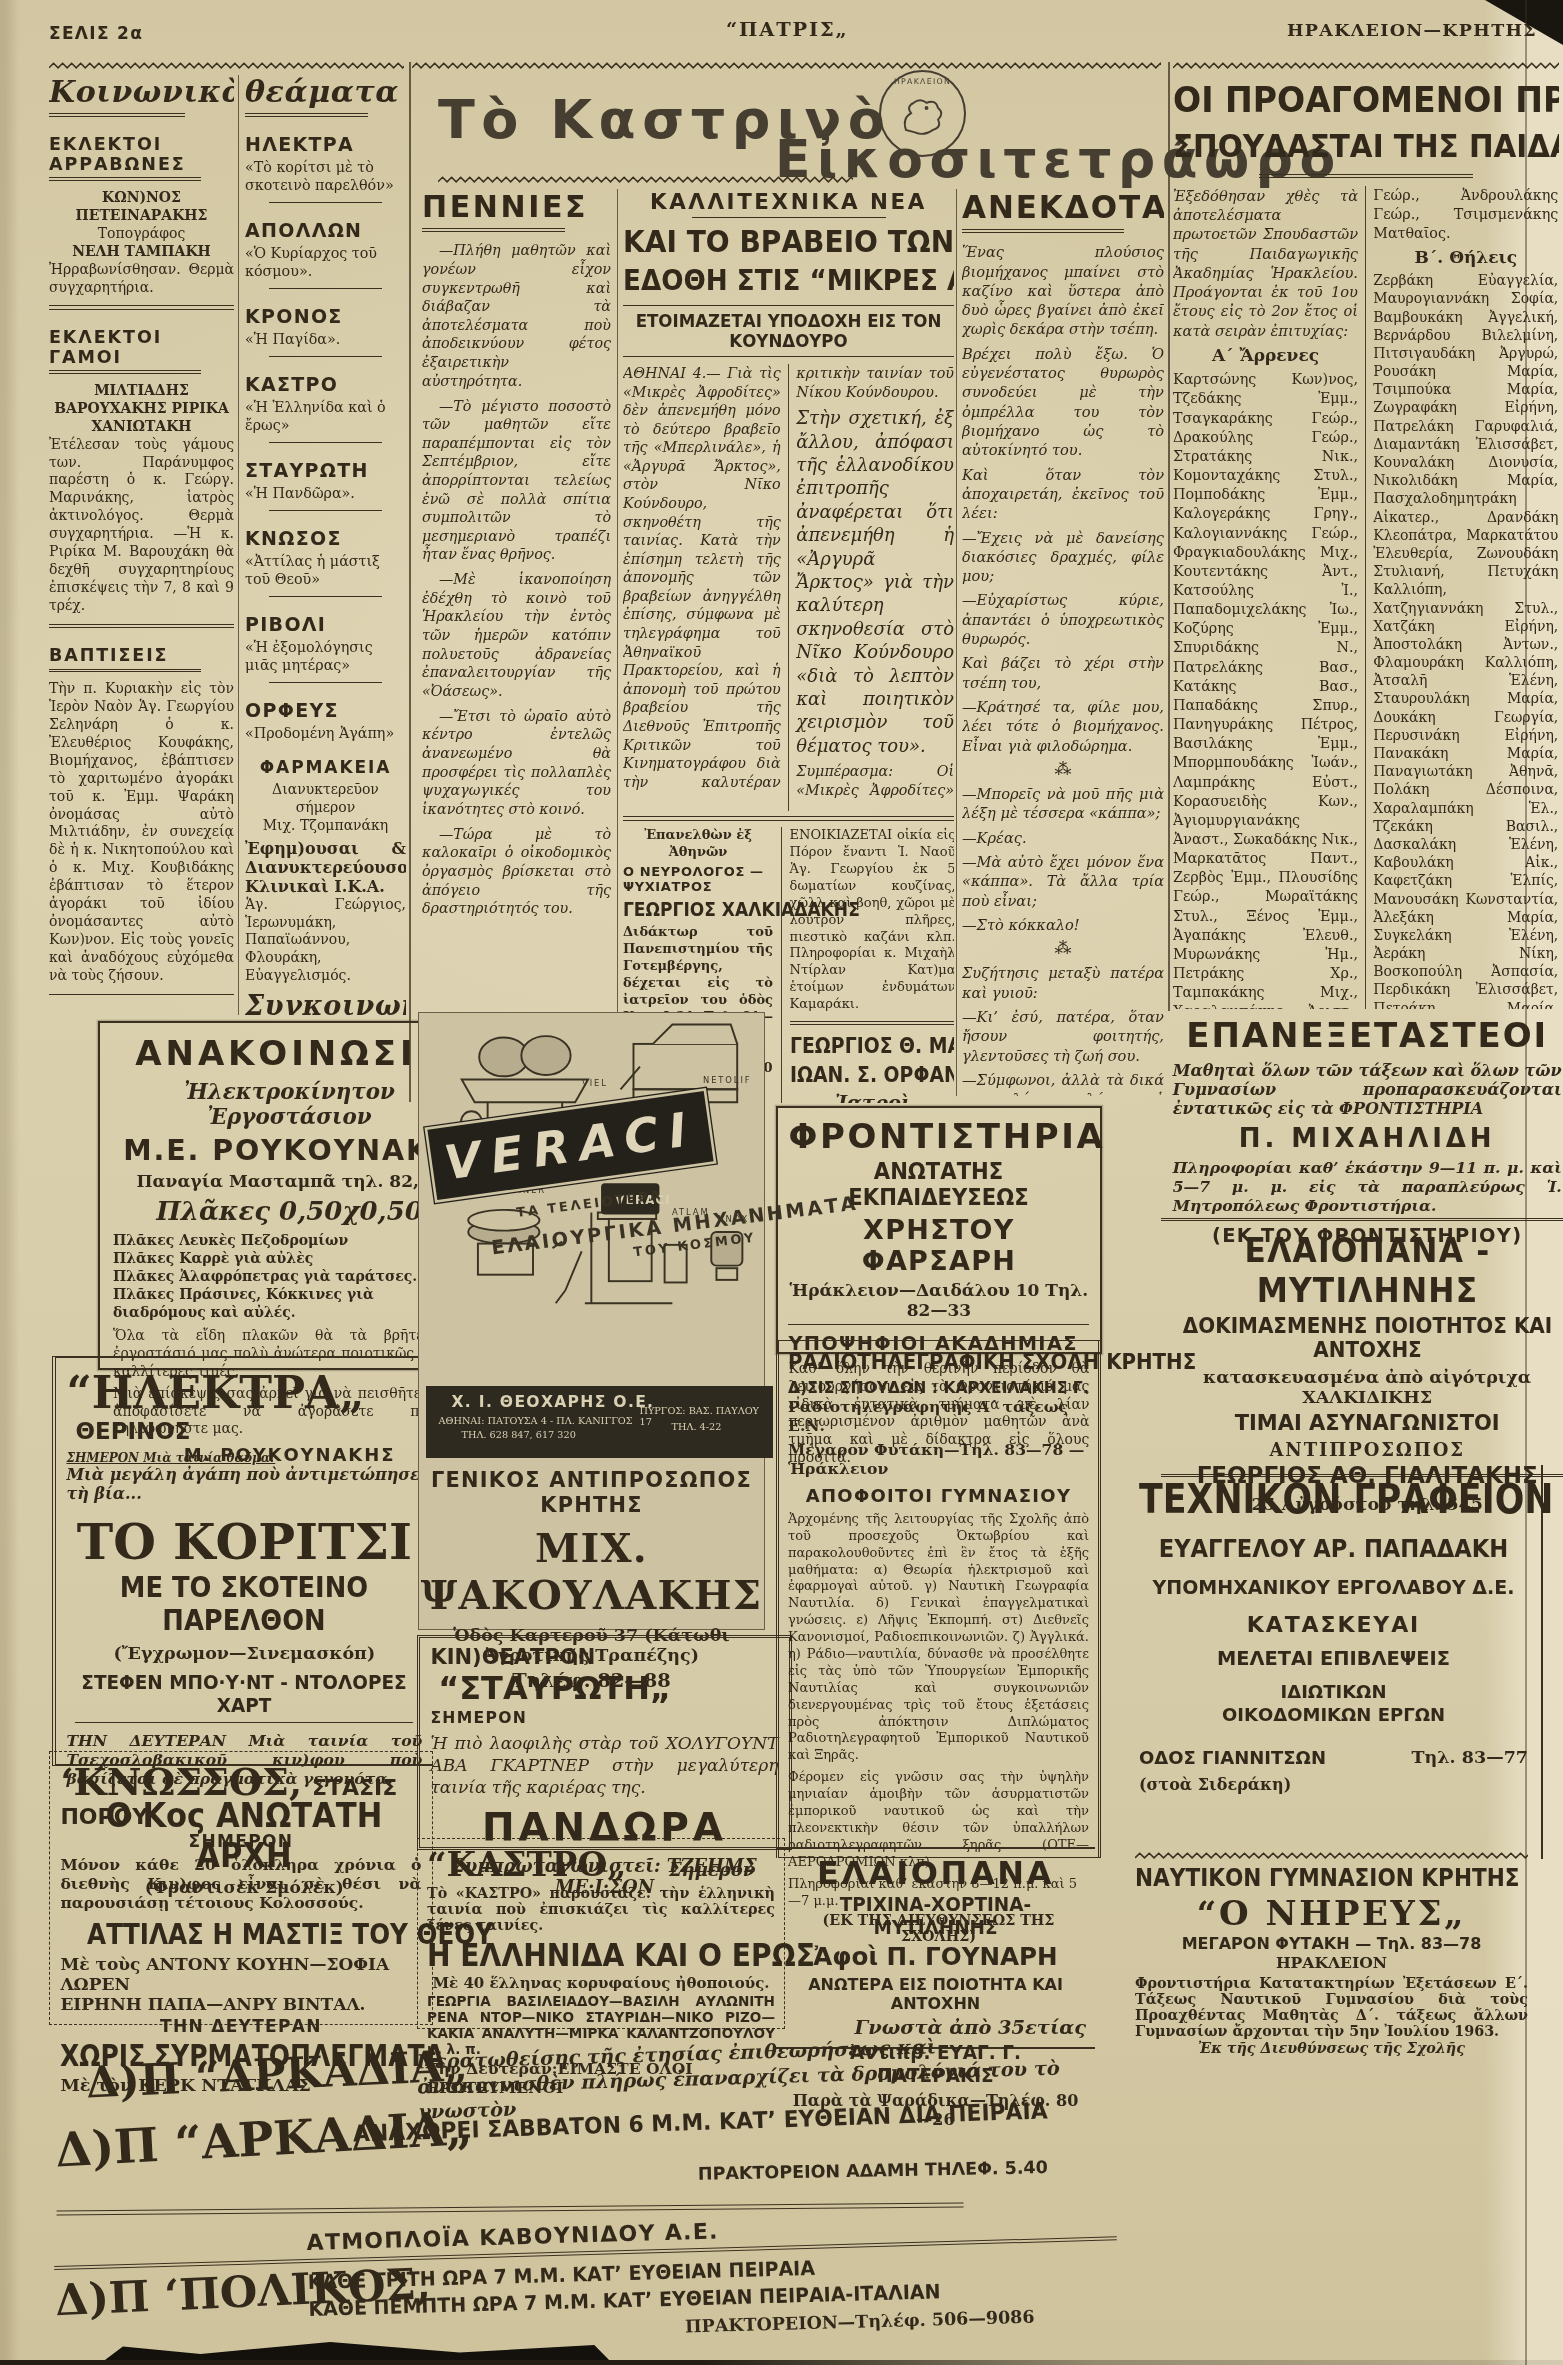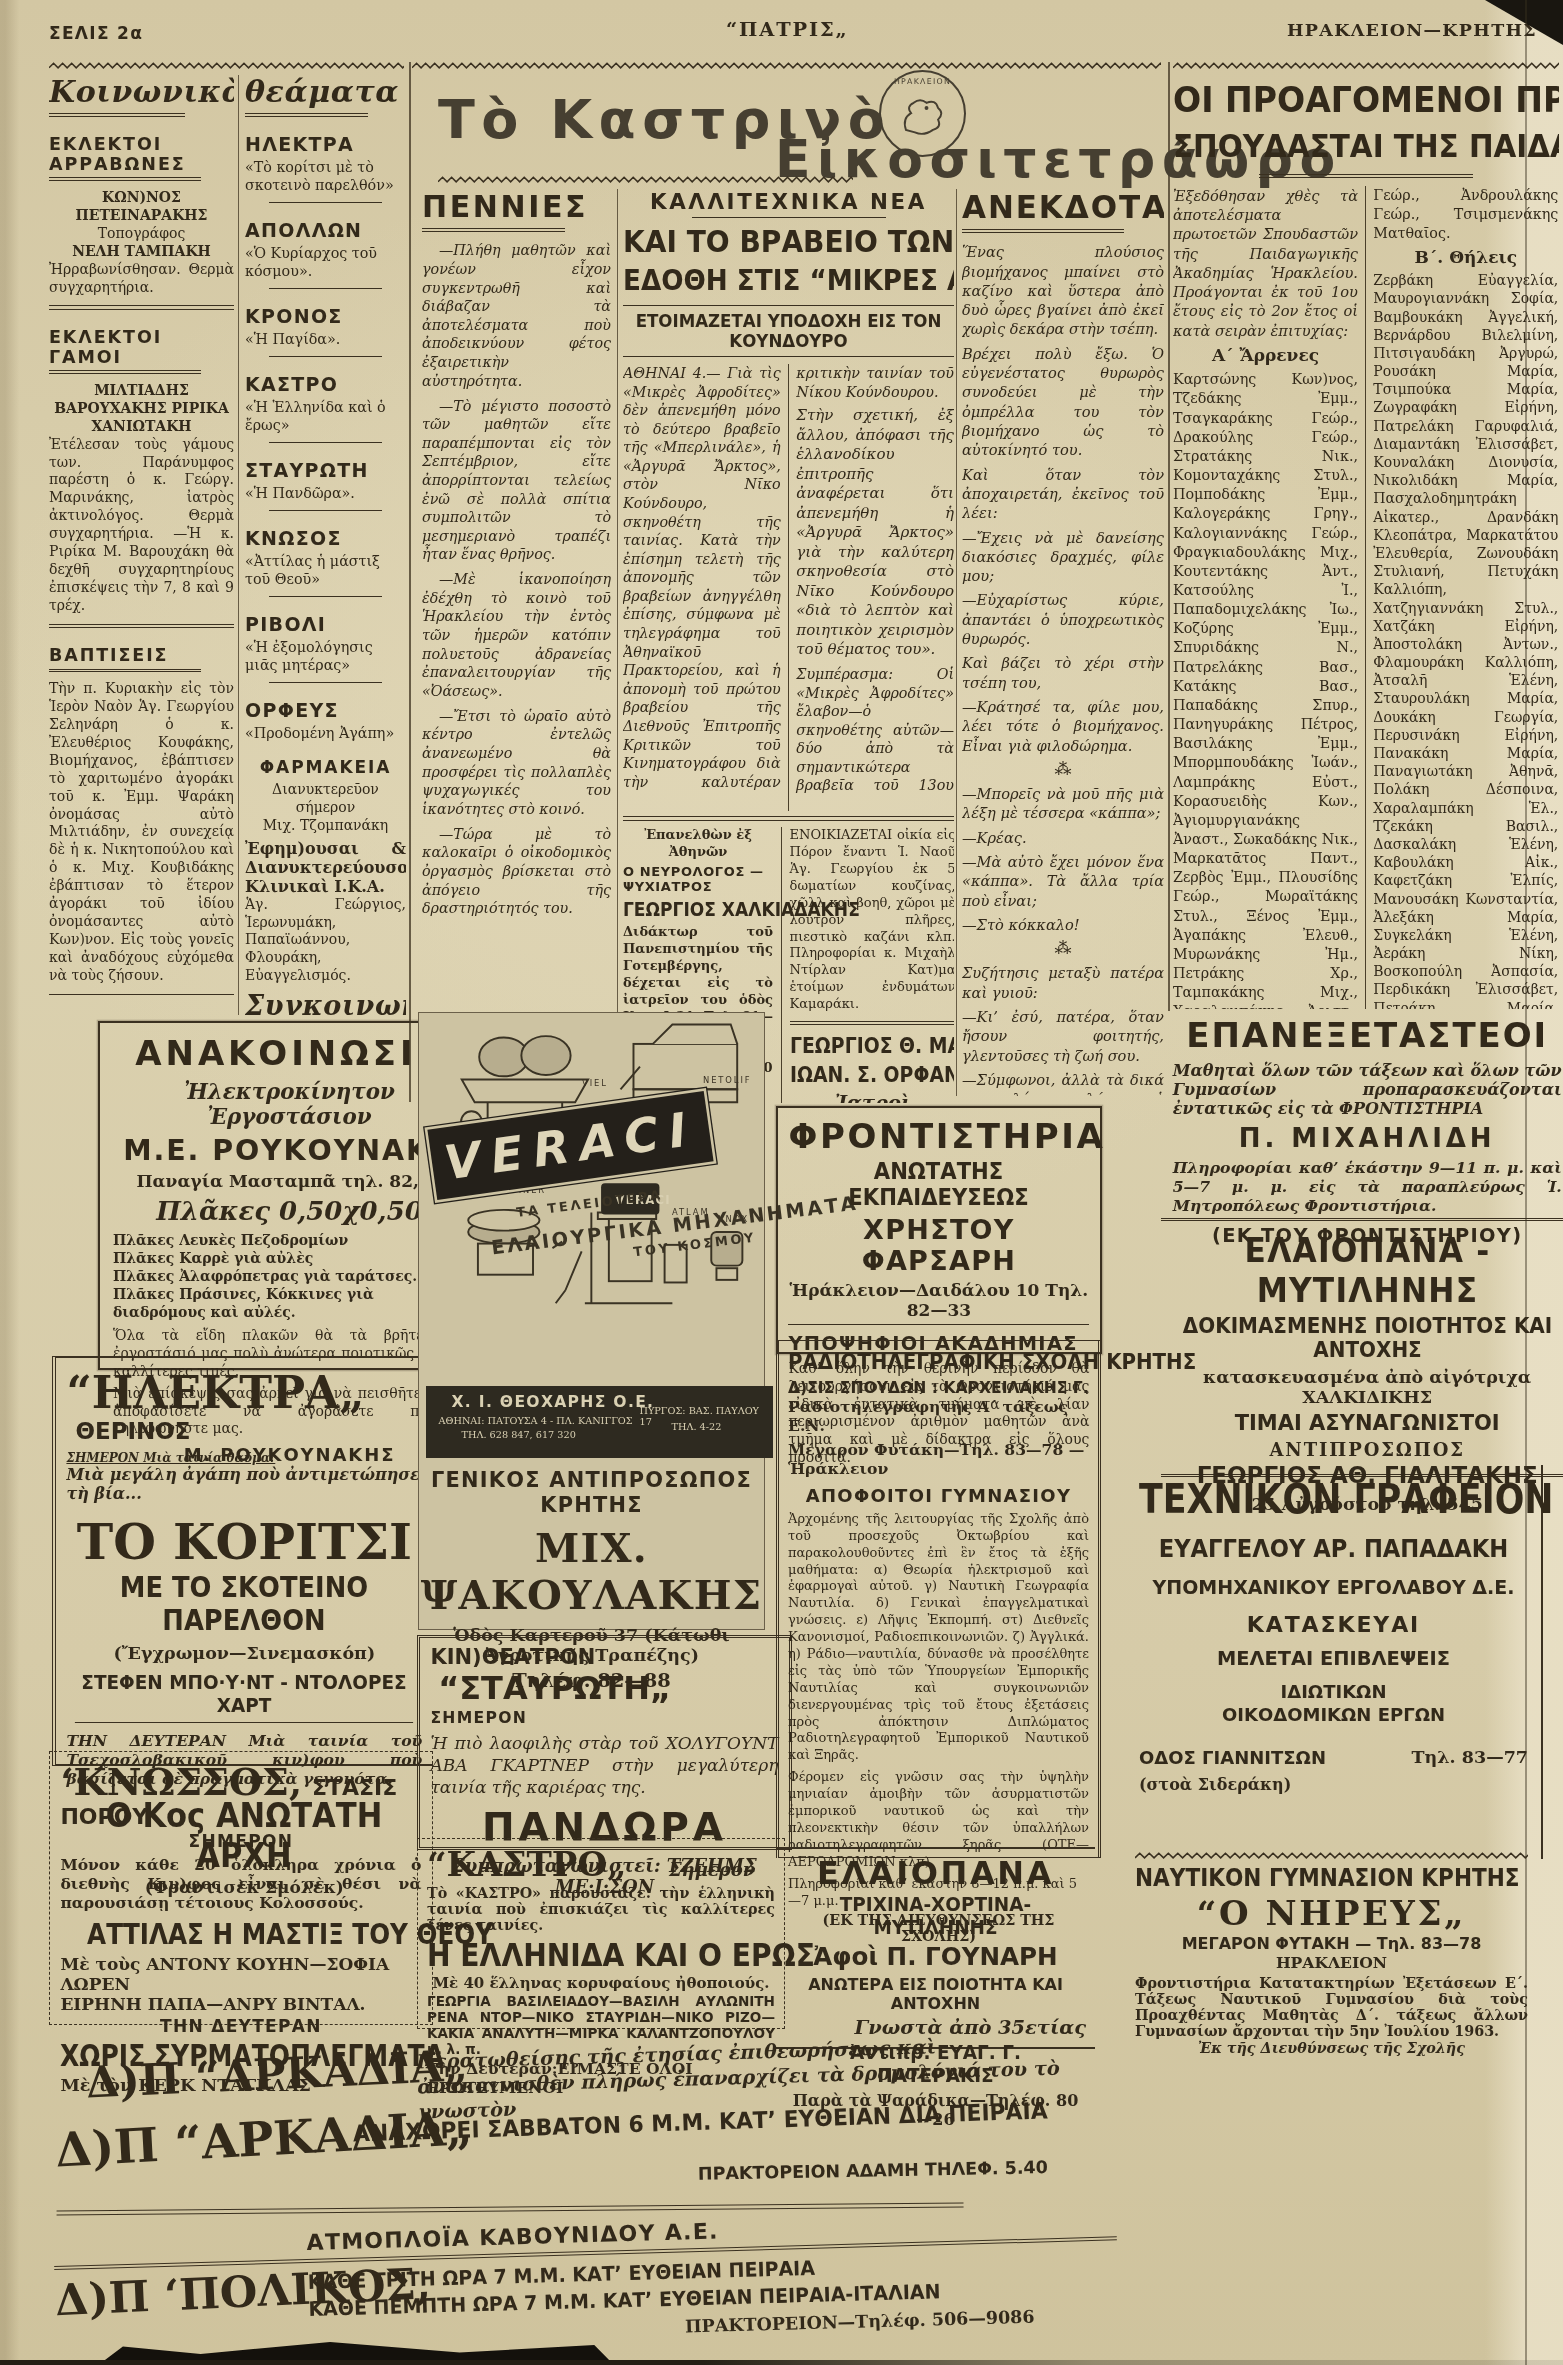--- a/index.html
+++ b/index.html
@@ -190,21 +190,21 @@
     <div class="abs colD clip">
       <div class="c b san" style="font-size:21.4px;letter-spacing:2.6px;">ΚΑΛΛΙΤΕΧΝΙΚΑ ΝΕΑ</div>
       <div class="hr1" style="width:194px;margin:2.6px auto 6.5px auto;"></div>
       <div class="hl" style="font-size:30.5px;white-space:nowrap;">ΚΑΙ ΤΟ ΒΡΑΒΕΙΟ ΤΩΝ ΚΡΙΤΙΚΩΝ</div>
       <div class="hl" style="font-size:28.5px;white-space:nowrap;margin-top:5.2px;">ΕΔΟΘΗ ΣΤΙΣ “ΜΙΚΡΕΣ ΑΦΡΟΔΙΤΕΣ„</div>
       <div class="hr1" style="margin-top:7.8px;"></div>
       <div class="c b san" style="font-size:17.5px;margin:5.2px 0;transform:scaleX(.95);">ΕΤΟΙΜΑΖΕΤΑΙ  ΥΠΟΔΟΧΗ  ΕΙΣ  ΤΟΝ  ΚΟΥΝΔΟΥΡΟ</div>
       <div class="hr1"></div>
       <div class="clip" style="height:447px;margin-top:6.5px;columns:2;column-gap:15.6px;column-rule:0.6px solid #4a3f2a;">
         <div class="j i" style="font-size:14.3px;line-height:1.3;">ΑΘΗΝΑΙ 4.— Γιὰ τὶς «Μικρὲς Ἀφροδίτες» δὲν ἀπενεμήθη μόνο τὸ δεύτερο βραβεῖο τῆς «Μπερλινάλε», ἡ «Ἀργυρᾶ Ἄρκτος», στὸν Νῖκο Κούνδουρο, σκηνοθέτη τῆς ταινίας. Κατὰ τὴν ἐπίσημη τελετὴ τῆς ἀπονομῆς τῶν βραβείων ἀνηγγέλθη ἐπίσης, σύμφωνα μὲ τηλεγράφημα τοῦ Ἀθηναϊκοῦ Πρακτορείου, καὶ ἡ ἀπονομὴ τοῦ πρώτου βραβείου τῆς Διεθνοῦς Ἐπιτροπῆς Κριτικῶν τοῦ Κινηματογράφου διὰ τὴν καλυτέραν κριτικὴν ταινίαν τοῦ Νίκου Κούνδουρου.</div>
-        <div class="j i" style="font-size:15px;line-height:1.3;margin-top:5.2px;">Στὴν σχετική, ἐξ ἄλλου, ἀπόφασι τῆς ἑλλανοδίκου ἐπιτροπῆς ἀναφέρεται ὅτι ἀπενεμήθη ἡ «Ἀργυρᾶ Ἄρκτος» γιὰ τὴν καλύτερη σκηνοθεσία στὸ Νῖκο Κούνδουρο «διὰ τὸ λεπτὸν καὶ ποιητικὸν χειρισμὸν τοῦ θέματος του».</div>
+        <div class="j i" style="font-size:18px;line-height:1.3;margin-top:5.2px;">Στὴν σχετική, ἐξ ἄλλου, ἀπόφασι τῆς ἑλλανοδίκου ἐπιτροπῆς ἀναφέρεται ὅτι ἀπενεμήθη ἡ «Ἀργυρᾶ Ἄρκτος» γιὰ τὴν καλύτερη σκηνοθεσία στὸ Νῖκο Κούνδουρο «διὰ τὸ λεπτὸν καὶ ποιητικὸν χειρισμὸν τοῦ θέματος του».</div>
         <div class="j i" style="font-size:14.3px;line-height:1.3;margin-top:5.2px;">Συμπέρασμα: Οἱ «Μικρὲς Ἀφροδίτες» ἔλαβον—ὁ σκηνοθέτης αὐτῶν—δύο ἀπὸ τὰ σημαντικώτερα βραβεῖα τοῦ 13ου Φεστιβὰλ Βερολίνου: τῆς καλύτερης σκηνοθεσίας καὶ τῆς καλύτερης ἐν γένει κριτικῆς.</div>
 
       </div>
       <div class="hr2" style="margin-top:5.2px;"></div>
       <div style="display:flex;margin-top:6.5px;">
         <div style="width:150px;">
           <div class="c b body20">Ἐπανελθὼν ἐξ Ἀθηνῶν</div>
           <div class="b san" style="font-size:13px;margin-top:2.6px;letter-spacing:0.6px;">Ο ΝΕΥΡΟΛΟΓΟΣ — ΨΥΧΙΑΤΡΟΣ</div>
           <div class="cls-name" style="font-size:19.4px;margin-top:3.9px;">ΓΕΩΡΓΙΟΣ ΧΑΛΚΙΑΔΑΚΗΣ</div>
           <div class="j b body20" style="margin-top:3.9px;">Διδάκτωρ τοῦ Πανεπιστημίου τῆς Γοτεμβέργης, δέχεται εἰς τὸ ἰατρεῖον του ὁδὸς Κοραῆ 21. Τηλ. 81—25.</div>

